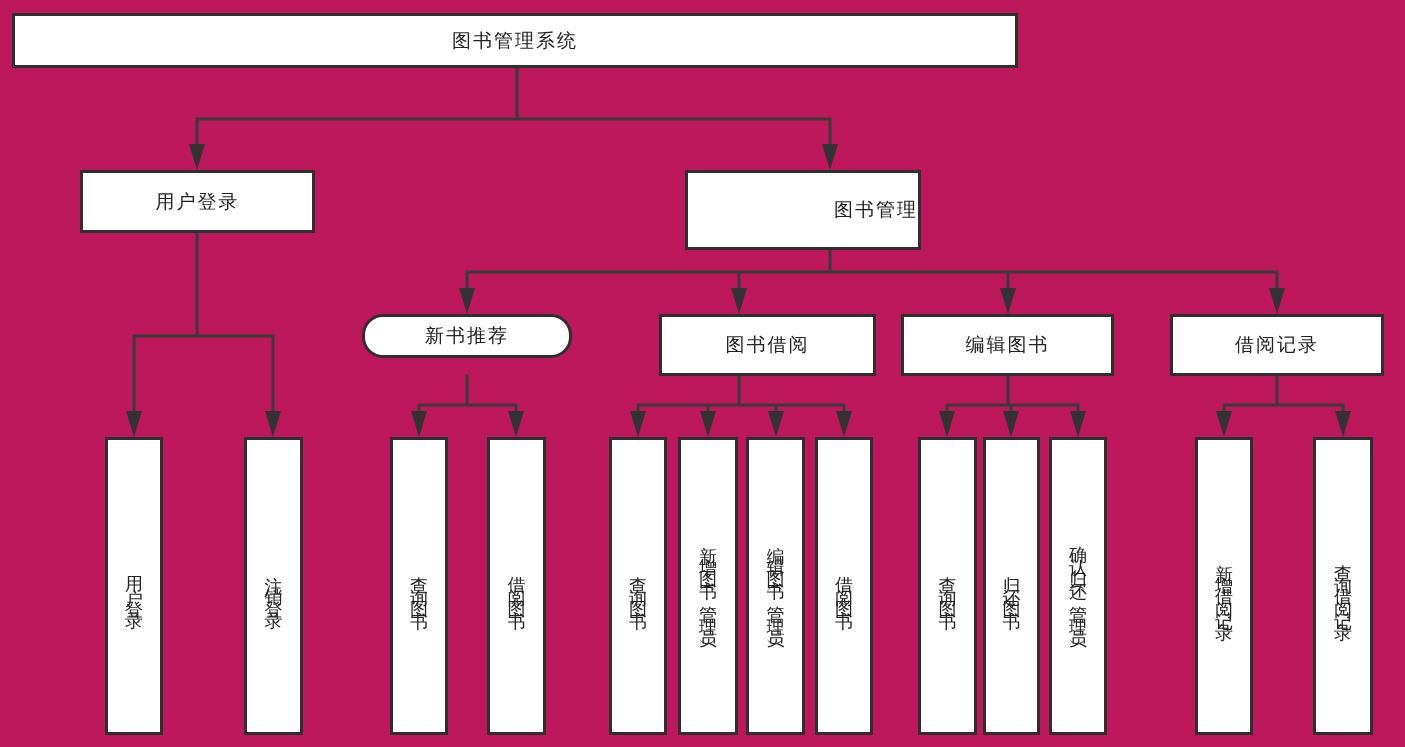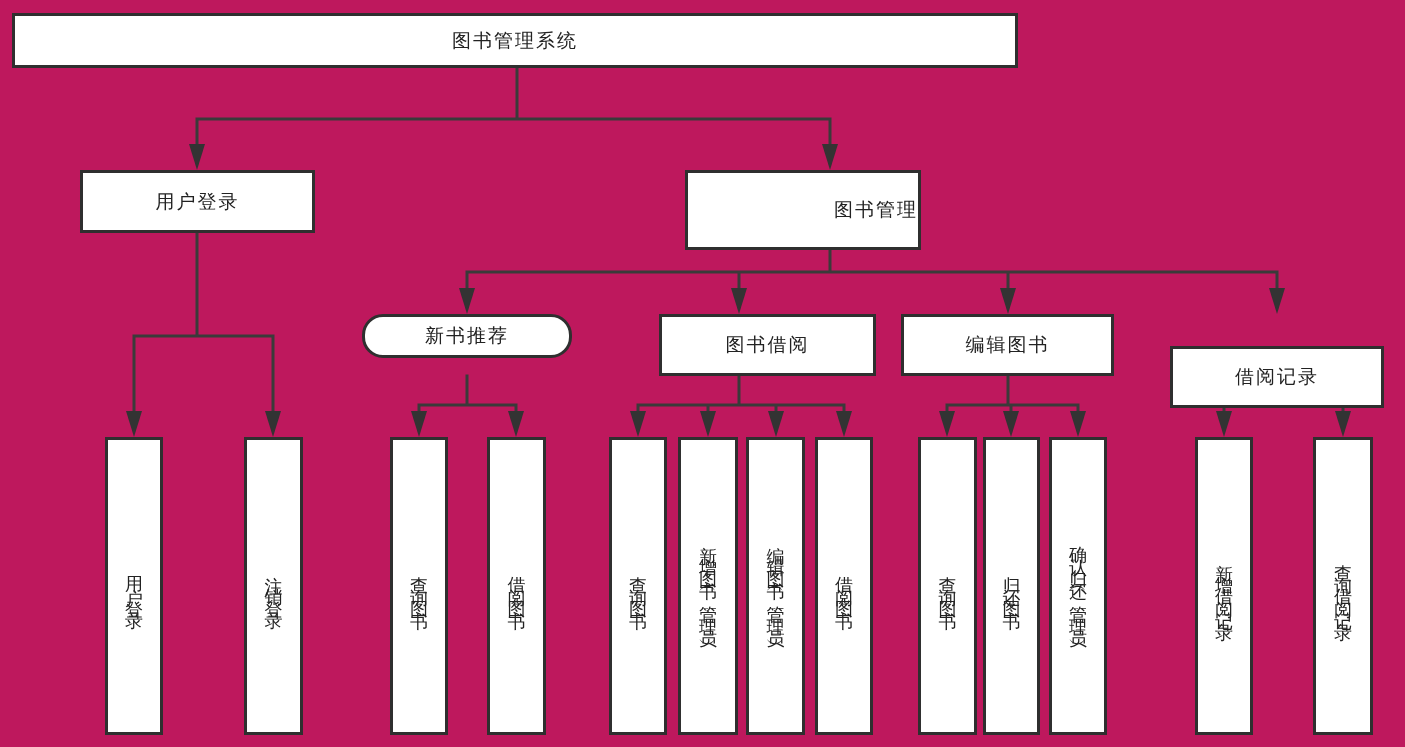--- a/index.html
+++ b/index.html
@@ -129,21 +129,21 @@
 
   <div class="hbox" style="left:362px; top:314px; width:210px; height:44px;border-radius:21px;">
     <span>新书推荐</span>
   </div>
   <div class="hbox" style="left:631px; top:314px; width:217px; height:62px;margin-left:28px;">
     <span>图书借阅</span>
   </div>
   <div class="hbox" style="left:901px; top:314px; width:213px; height:62px;">
     <span>编辑图书</span>
   </div>
-  <div class="hbox" style="left:1170px; top:314px; width:214px; height:62px;margin-top:32px;">
+  <div class="hbox" style="left:1170px; top:314px; width:214px; height:62px;">
     <span>借阅记录</span>
   </div>
 
   <div class="vbox" style="left:105px; width:58px;">
     <span class="vlabel">用户登录</span>
   </div>
   <div class="vbox" style="left:244px; width:59px;">
     <span class="vlabel">注销登录</span>
   </div>
   <div class="vbox" style="left:390px; width:58px;">

